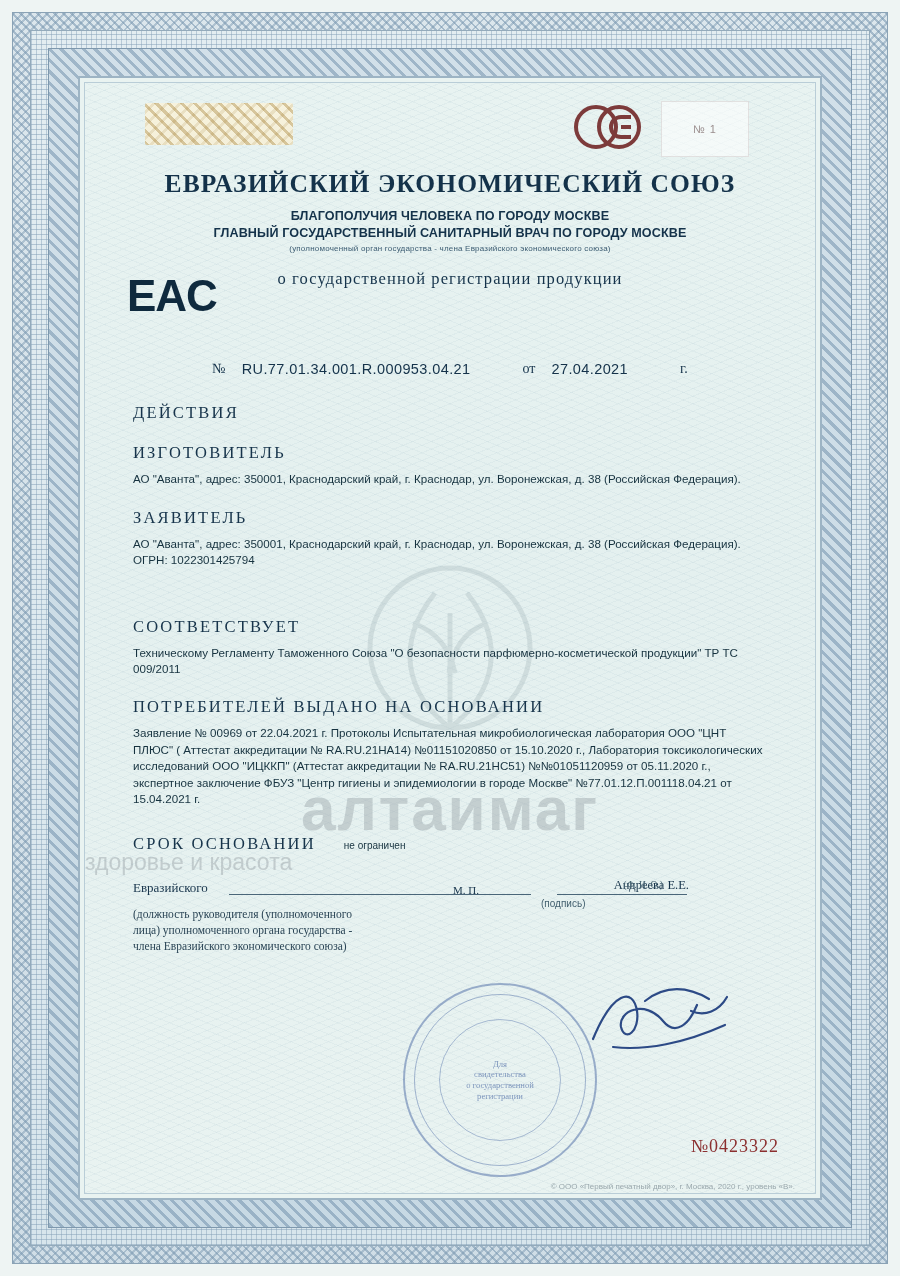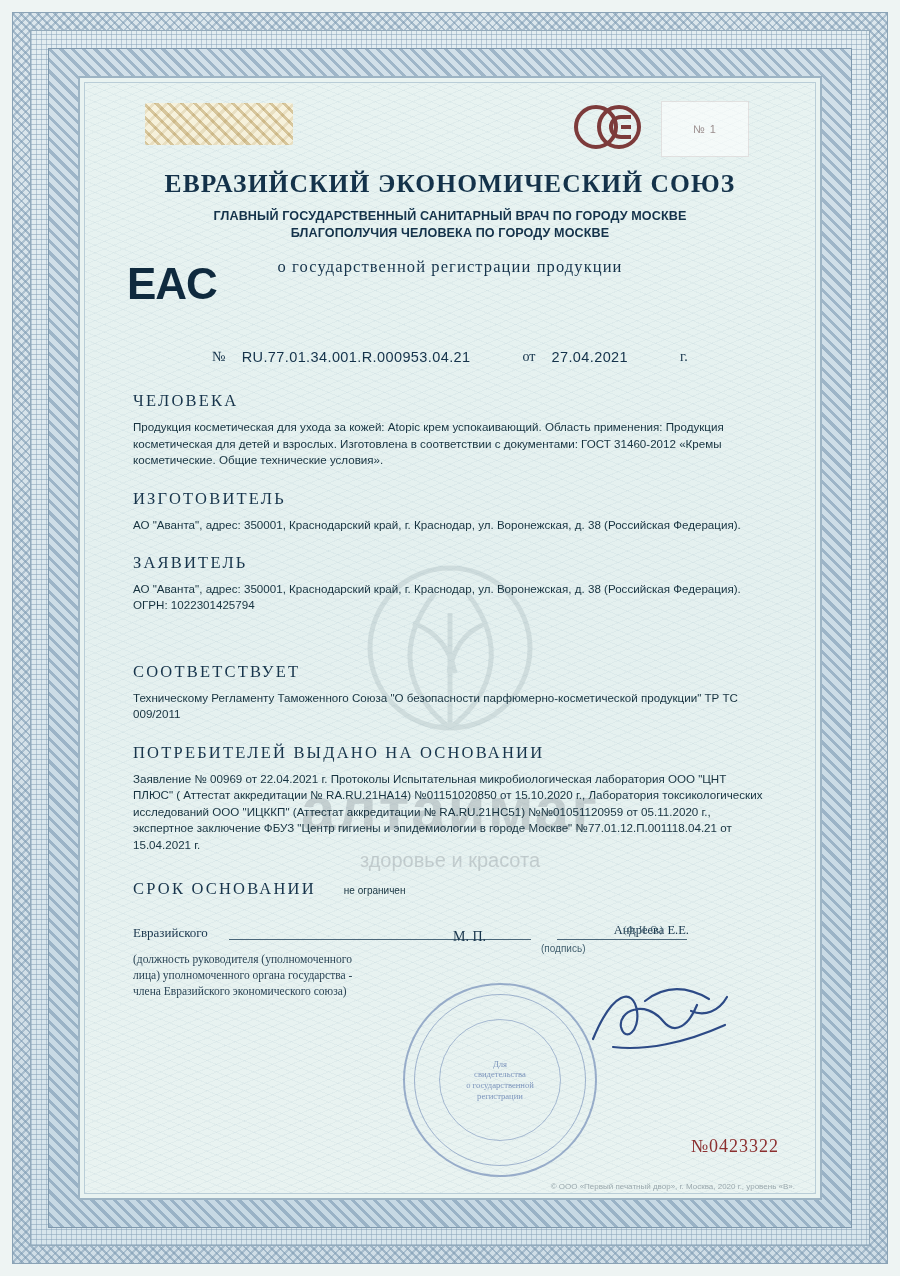--- a/index.html
+++ b/index.html
@@ -226,22 +226,22 @@
     color: rgba(150,160,165,0.42);
     letter-spacing: 2px;
     z-index: 2;
     pointer-events: none;
   }
   .wm-sub {
     position: absolute;
     left: 0;
     right: 0;
     top: 766px;
-    text-align: center;
-    font-size: 20px;
+    text-align: left;
+    font-size: 23px;
     color: rgba(150,160,165,0.45);
     z-index: 2;
     pointer-events: none;
   }
   
   .validity-row {
     display: flex;
     align-items: baseline;
     margin-top: 26px;
     margin-left: 18px;
@@ -278,21 +278,21 @@
   }
   .sign-line-2 {
     position: absolute;
     right: 80px; width: 130px; top: 14px;
     border-bottom: 1px solid #4a6679;
   }
   .mp {
     position: absolute;
     left: 320px; top: 4px;
     font-family: "Liberation Serif", serif;
-    font-size: 14px;
+    font-size: 11px;
     color: #17344b;
   }
   .podpis {
     position: absolute;
     left: 408px; top: 18px;
     font-family: Liberation Sans, sans-serif;
     font-size: 10px;
     color: #43606f;
   }
   .fio-name {
@@ -421,41 +421,41 @@
       </svg>
     </div>
     <div class="wm-text">алтаимаг</div>
     <div class="wm-sub">здоровье и красота</div>
 
     <div class="content">
 
       <div class="org-title">ЕВРАЗИЙСКИЙ ЭКОНОМИЧЕСКИЙ СОЮЗ</div>
 
       <div class="authority">
+        <div>БЛАГОПОЛУЧИЯ ЧЕЛОВЕКА ПО ГОРОДУ МОСКВЕ</div>
         <div>ГЛАВНЫЙ ГОСУДАРСТВЕННЫЙ САНИТАРНЫЙ ВРАЧ ПО ГОРОДУ МОСКВЕ</div>
-        <div>БЛАГОПОЛУЧИЯ ЧЕЛОВЕКА ПО ГОРОДУ МОСКВЕ</div>
       </div>
+      <div class="authority-note">(уполномоченный орган государства - члена Евразийского экономического союза)</div>
 
       <div class="eac-row">
         <div class="eac-mark">ЕAC</div>
         <div class="doc-subtitle">о государственной регистрации продукции</div>
       </div>
 
       <div class="numline">
         <span class="lbl">№</span>
         <span class="val">RU.77.01.34.001.R.000953.04.21</span>
         <span class="sp1"></span>
         <span class="lbl">от</span>
         <span class="val">27.04.2021</span>
         <span class="sp2"></span>
         <span class="lbl">г.</span>
       </div>
 
-      <div class="section-title">ЧЕЛОВЕКА</div>
-      <div class="section-body">Продукция косметическая для ухода за кожей: Atopic крем успокаивающий. Область применения: Продукция косметическая для детей и взрослых. Изготовлена в соответствии с документами: ГОСТ 31460-2012 «Кремы косметические. Общие технические условия».</div>
+      <div class="section-title">ДЕЙСТВИЯ</div>
 
       <div class="section-title gap-sm">ИЗГОТОВИТЕЛЬ</div>
       <div class="section-body">АО "Аванта", адрес: 350001, Краснодарский край, г. Краснодар, ул. Воронежская, д. 38 (Российская Федерация).</div>
 
       <div class="section-title gap-sm">ЗАЯВИТЕЛЬ</div>
       <div class="section-body">АО "Аванта", адрес: 350001, Краснодарский край, г. Краснодар, ул. Воронежская, д. 38 (Российская Федерация). ОГРН: 1022301425794</div>
 
       <div class="section-title" style="margin-top:48px">СООТВЕТСТВУЕТ</div>
       <div class="section-body">Техническому Регламенту Таможенного Союза "О безопасности парфюмерно-косметической продукции" ТР ТС 009/2011</div>
 

